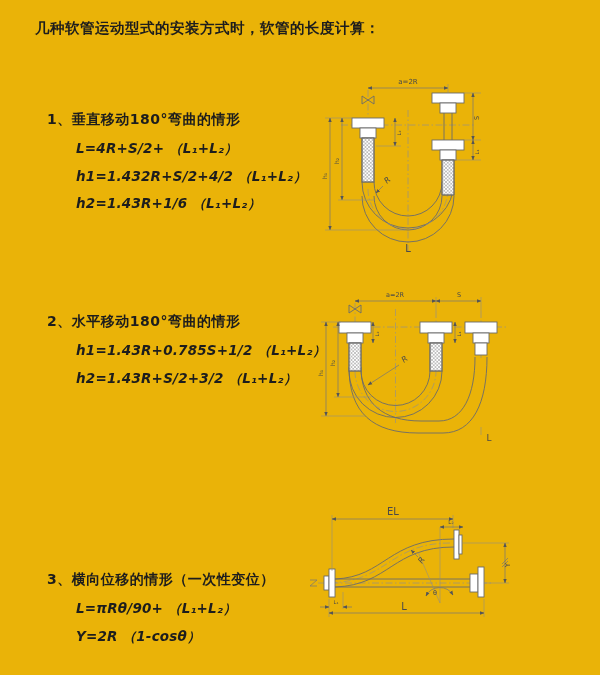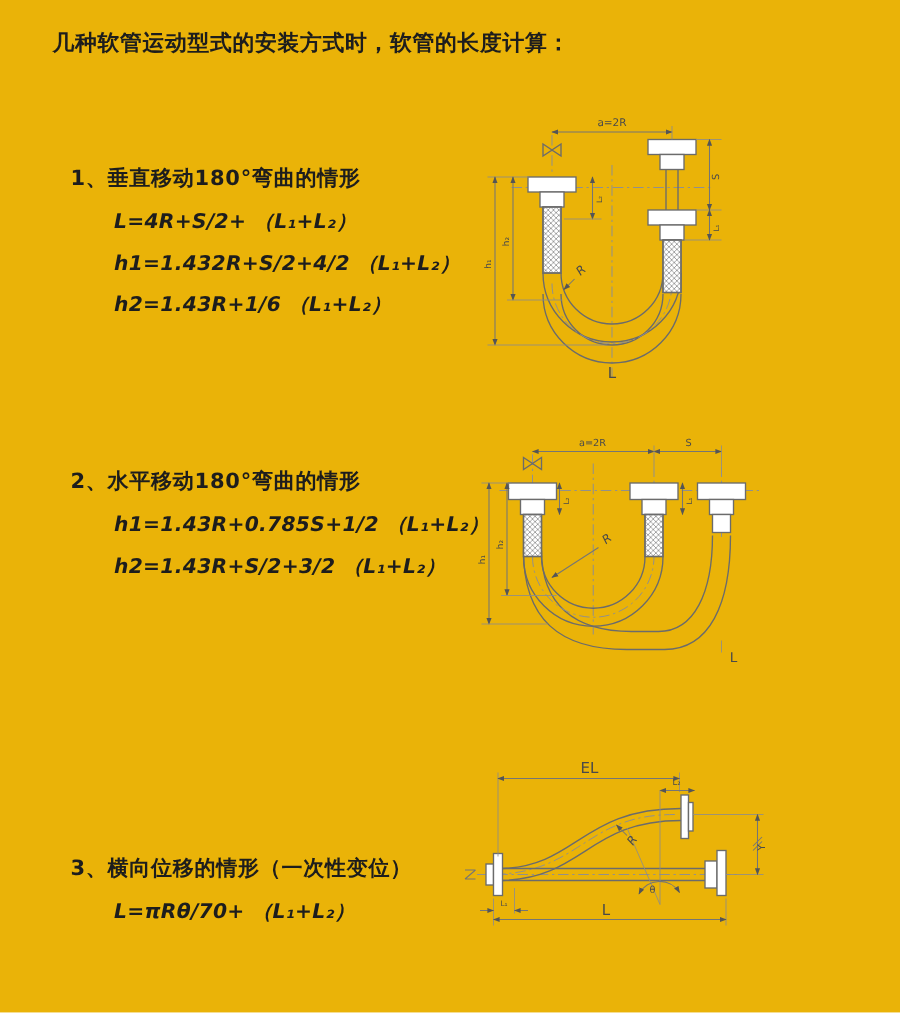--- a/index.html
+++ b/index.html
@@ -40,21 +40,22 @@
     <div class="sec-head">2、水平移动180°弯曲的情形</div>
     <div class="formulas">
       <div class="formula">h1=1.43R+0.785S+1/2 （L₁+L₂）</div>
       <div class="formula">h2=1.43R+S/2+3/2 （L₁+L₂）</div>
     </div>
   </div>
 
   <div class="sec" id="sec3">
     <div class="sec-head">3、横向位移的情形（一次性变位）</div>
     <div class="formulas">
-      <div class="formula">L=πRθ/70+ （L₁+L₂）</div>
+      <div class="formula">L=πRθ/90+ （L₁+L₂）</div>
+      <div class="formula">Y=2R （1-cosθ）</div>
     </div>
   </div>
 
   <svg id="diag1" class="diag" width="255" height="190" viewBox="0 0 255 190">
     <defs>
       <marker id="a1" viewBox="0 0 10 10" refX="9" refY="5" markerWidth="6.5" markerHeight="6.5" orient="auto-start-reverse">
         <path d="M0,1.2 L10,5 L0,8.8 z" fill="#555"></path>
       </marker>
       <pattern id="hp1" width="3.5" height="3.5" patternUnits="userSpaceOnUse">
         <path d="M0,3.5 L3.5,0 M0,0 L3.5,3.5" stroke="#8a8a8a" stroke-width="0.5"></path>

